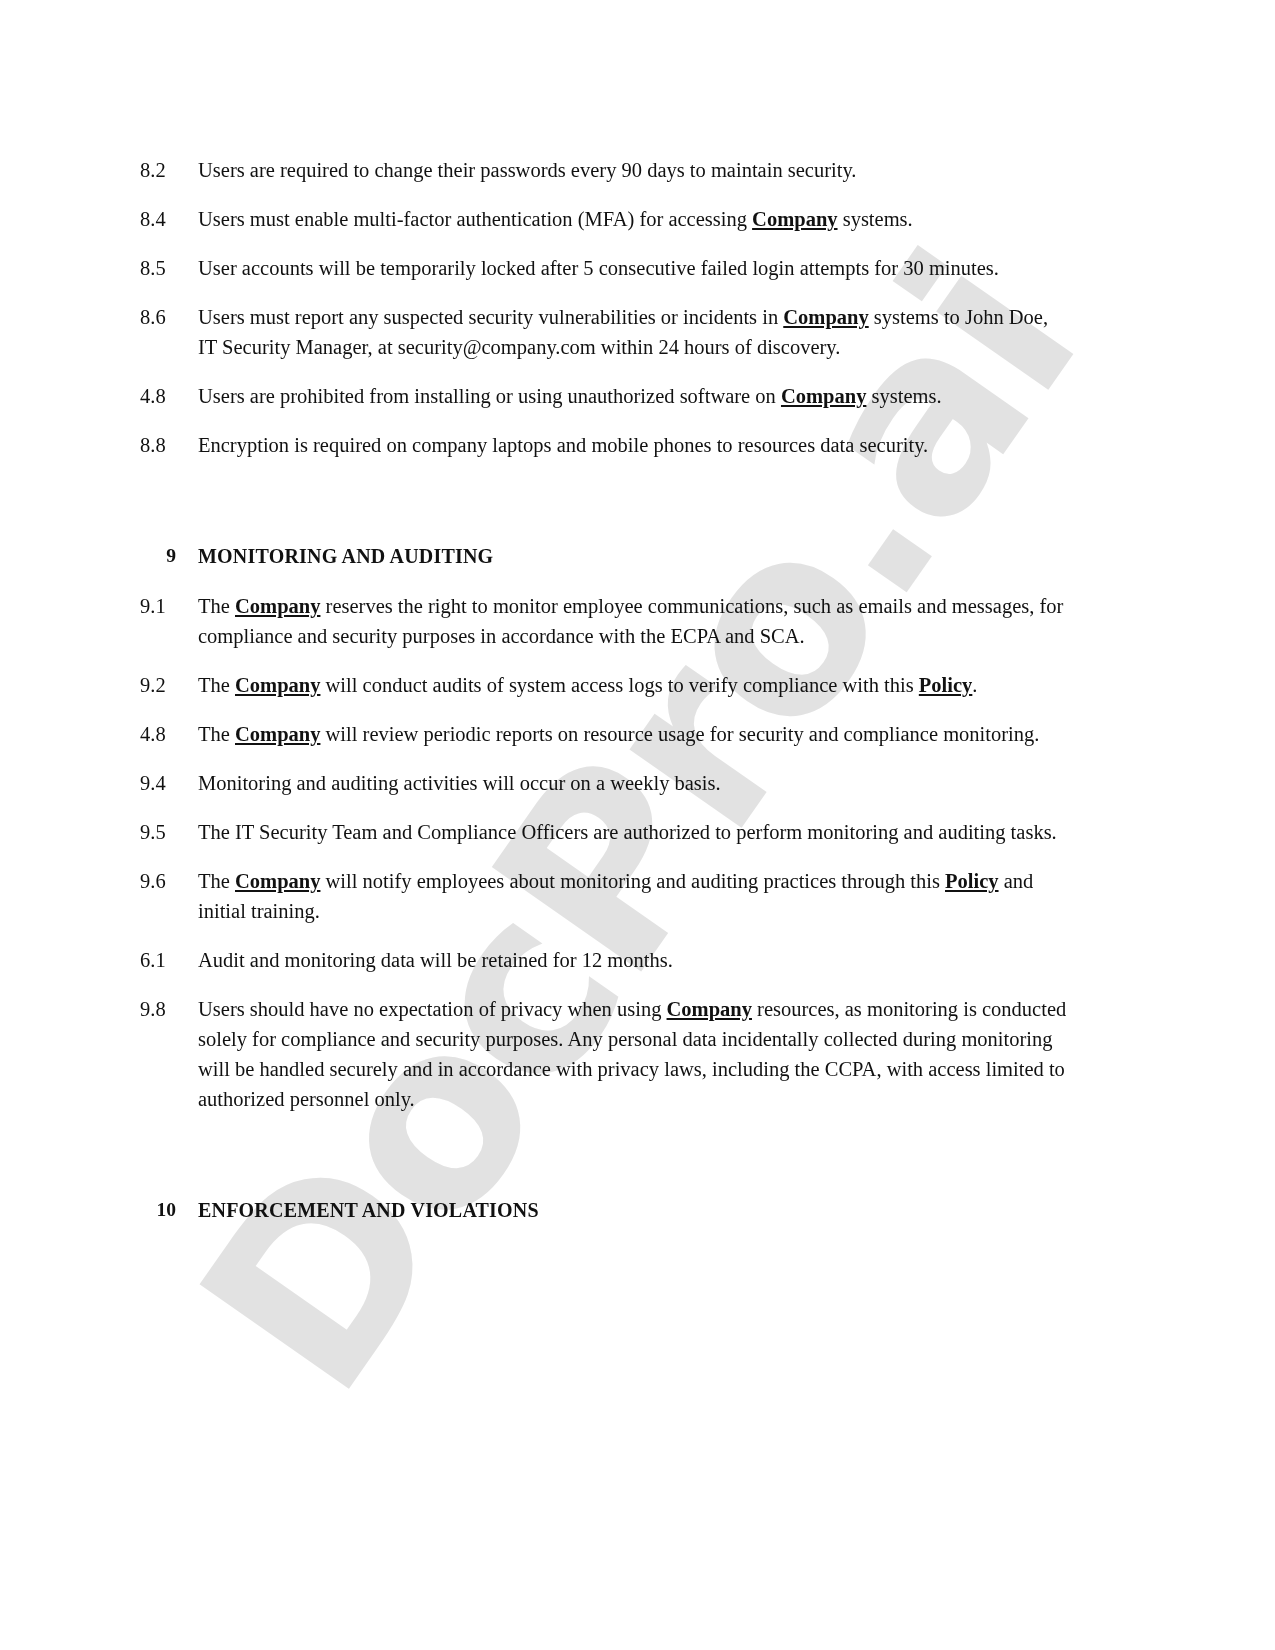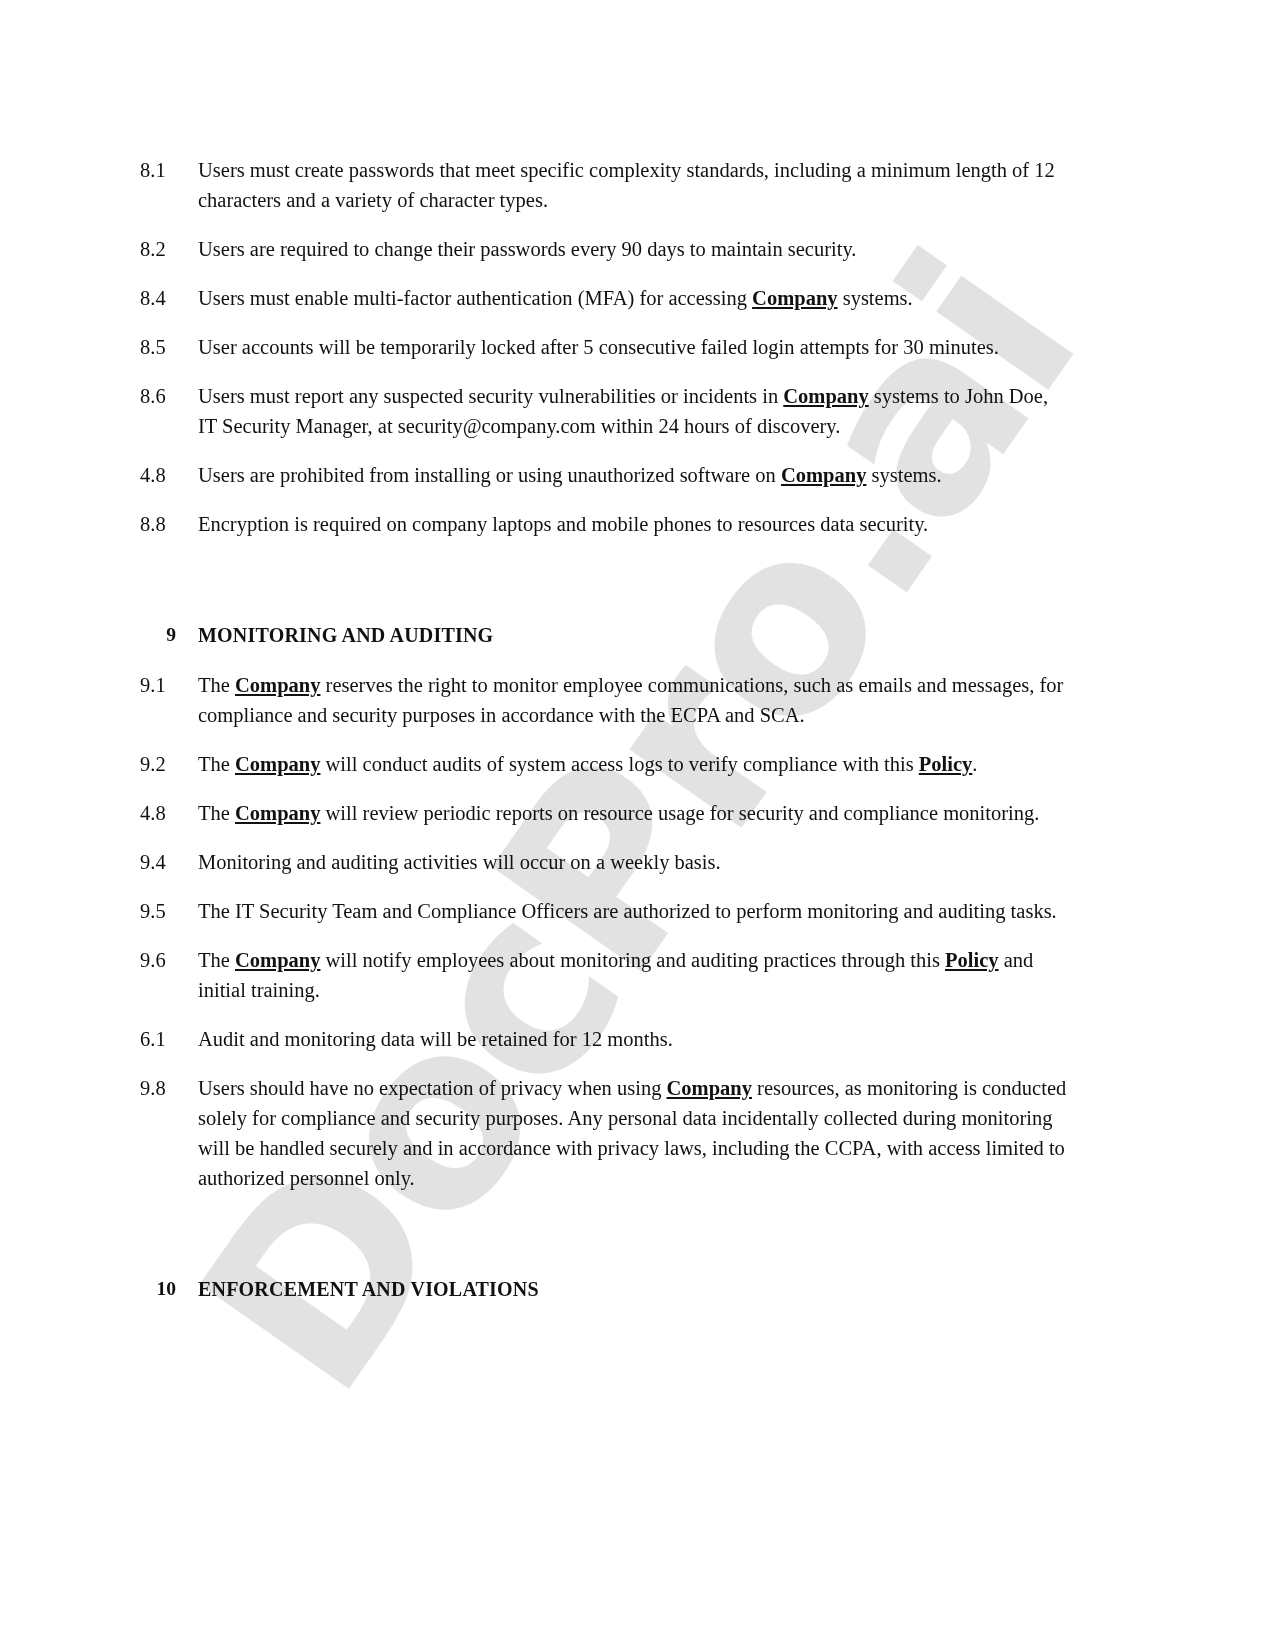--- a/index.html
+++ b/index.html
@@ -90,24 +90,20 @@
 <body>
 
 <div class="page">
 
   <div class="watermark">DocPro.ai</div>
 
   <div class="content">
     <div id="sections-root">
         <div>
           <div class="clause">
-            <div class="clause-num">8.1</div>
-            <div class="clause-text"><span>Users must create passwords that meet specific complexity standards, including a minimum length of 12 characters and a variety of character types.</span></div>
-          </div>
-          <div class="clause">
             <div class="clause-num">8.2</div>
             <div class="clause-text"><span>Users are required to change their passwords every 90 days to maintain security.</span></div>
           </div>
           <div class="clause">
             <div class="clause-num">8.4</div>
             <div class="clause-text"><span>Users must enable multi-factor authentication (MFA) for accessing </span><b>Company</b><span> systems.</span></div>
           </div>
           <div class="clause">
             <div class="clause-num">8.5</div>
             <div class="clause-text"><span>User accounts will be temporarily locked after 5 consecutive failed login attempts for 30 minutes.</span></div>

